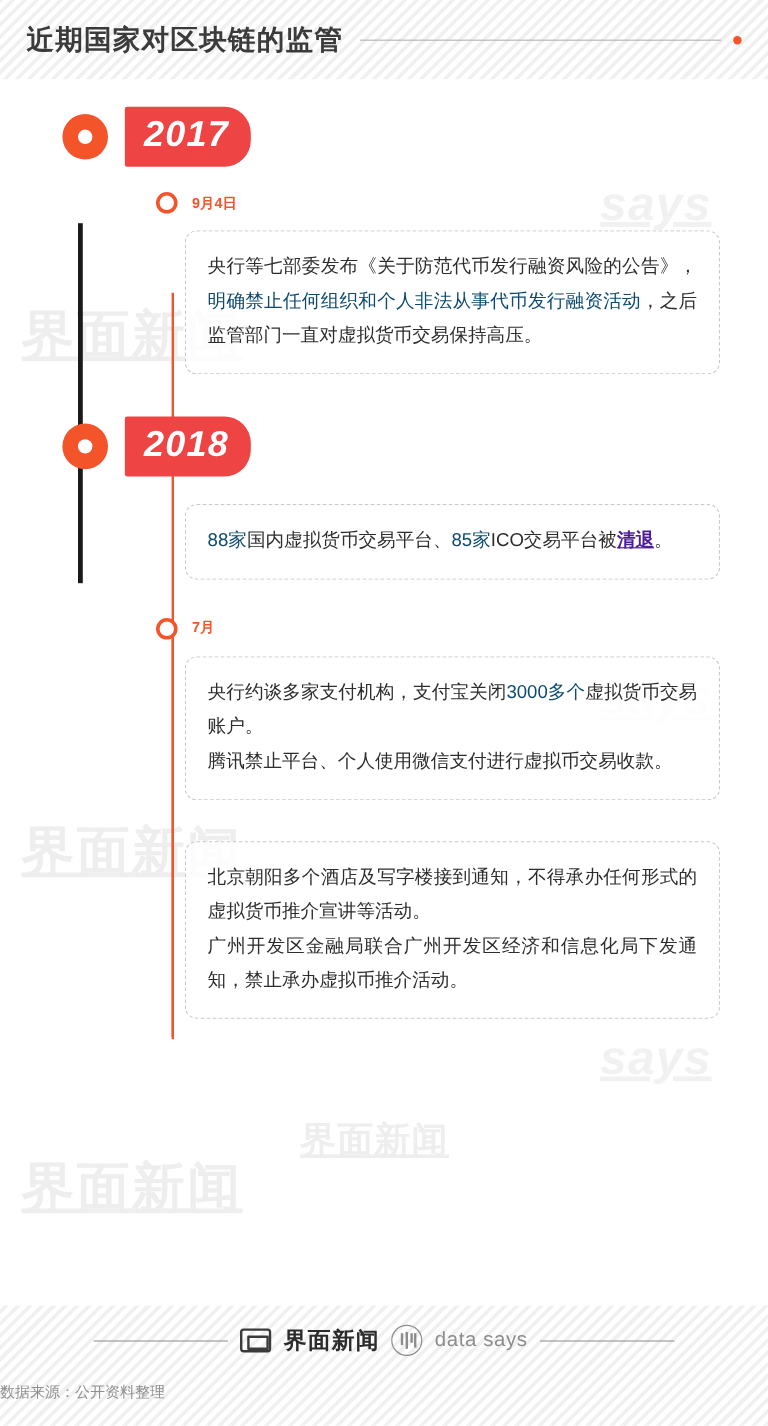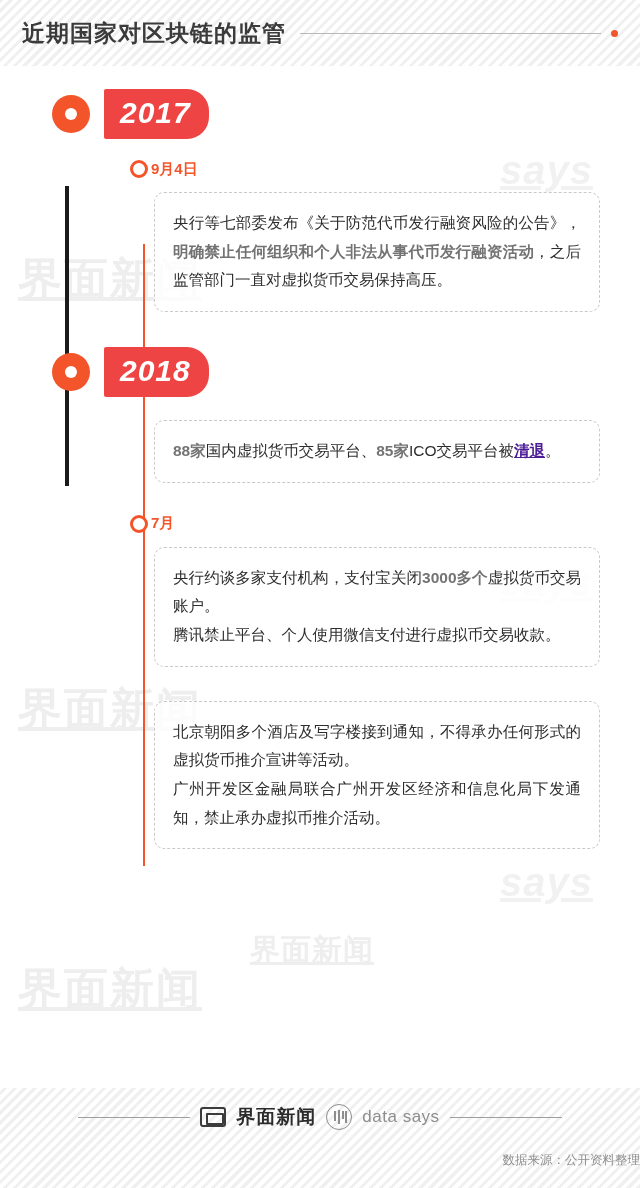--- a/index.html
+++ b/index.html
@@ -149,23 +149,23 @@
   .month-bullet {
     width: 18px;
     height: 18px;
     border-radius: 50%;
     background: #ffffff;
     border: 3px solid #f4542a;
     flex: 0 0 auto;
     z-index: 4;
   }
   .month-label {
-    margin-left: 3px;
+    margin-left: 12px;
     color: #f4542a;
-    font-size: 15px;
+    font-size: 12px;
     font-weight: bold;
   }
 
   
   .card {
     margin: 8px 0 0 124px;
     margin-right: 10px;
     border: 1px dashed #c9c9c9;
     border-radius: 10px;
     background: rgba(255,255,255,0.82);
@@ -174,21 +174,21 @@
     z-index: 3;
   }
   .card p {
     margin: 0;
     font-size: 15.5px;
     line-height: 1.85;
     color: #2d2d2d;
     text-align: justify;
   }
   .card p + p { }
-  .card b { font-weight: bold; color: #737373; }
+  .card b { font-weight: normal; color: #0c4a6e; }
   .u { text-decoration: underline; font-weight: bold; color: #4c1d95; }
 
   .gap-sm { height: 14px; }
   .gap-md { height: 26px; }
   .gap-lg { height: 34px; }
 
   
   .footer {
     position: absolute;
     left: 0;
@@ -245,21 +245,21 @@
   .ds-mark span:nth-child(1){ left: 7px;  height: 10px; }
   .ds-mark span:nth-child(2){ left: 11px; height: 14px; top: 5px;}
   .ds-mark span:nth-child(3){ left: 15px; height: 8px; }
   .ds-mark span:nth-child(4){ left: 18px; height: 12px; top:6px;}
   .ds-text {
     font-size: 17px;
     color: #8d8d8d;
     letter-spacing: 0.5px;
   }
   .source {
-    text-align: right;
+    text-align: left;
     font-size: 12.5px;
     color: #8f8f8f;
     margin-top: 6px;
   }
 </style>
 </head>
 <body>
 
 <div class="header">
   <div class="header-title">近期国家对区块链的监管</div>

